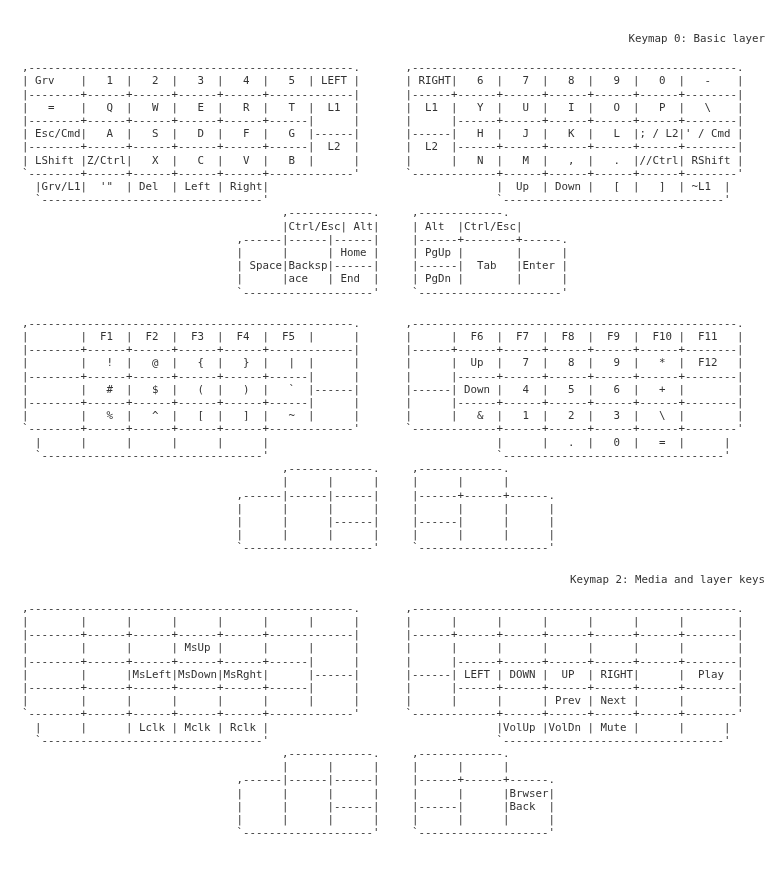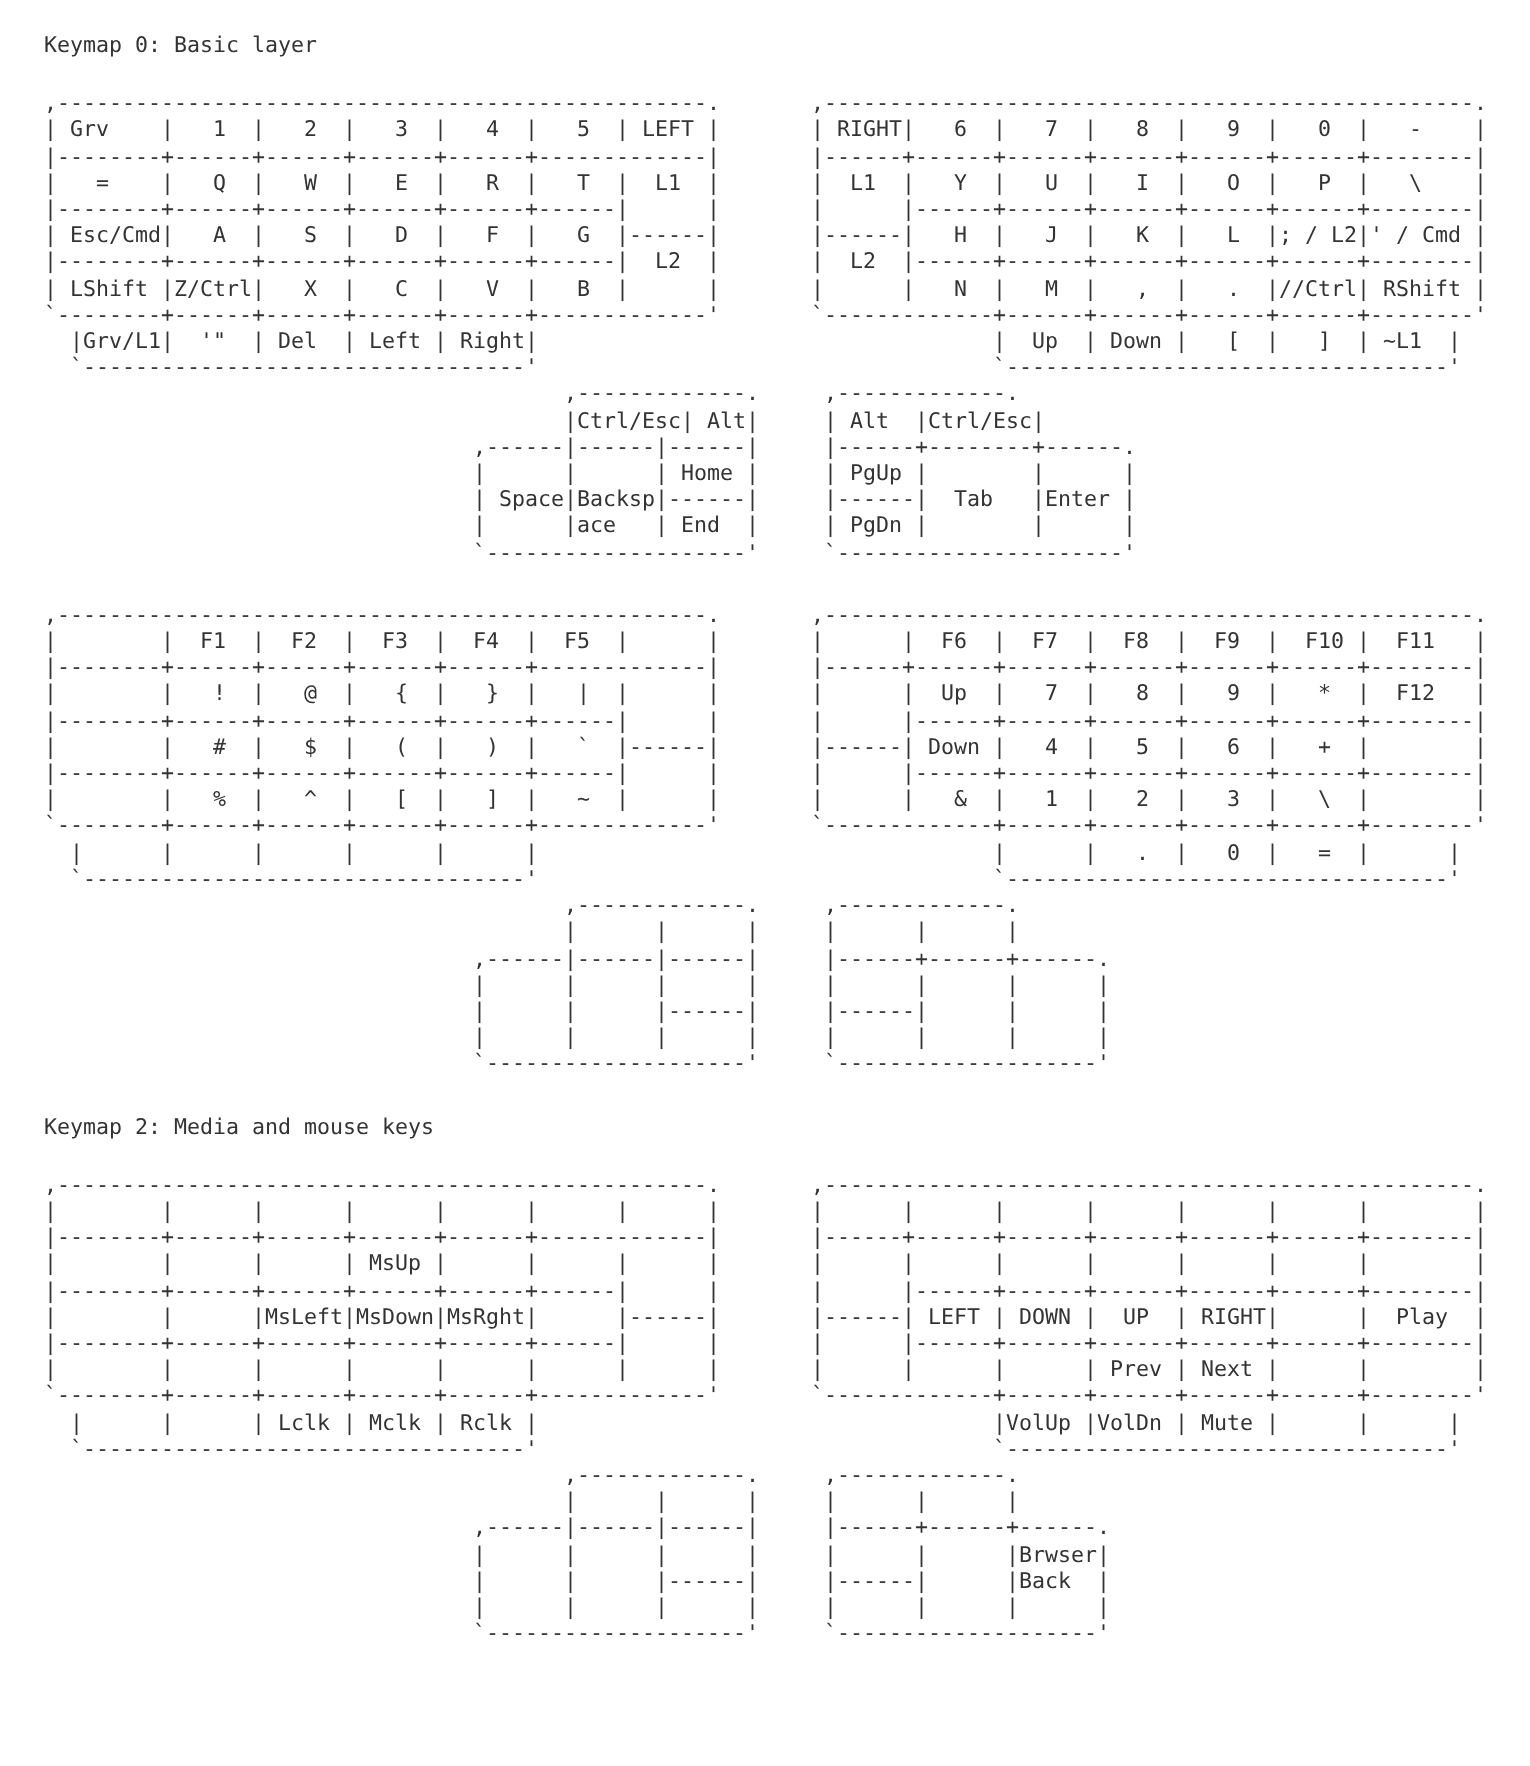--- a/index.html
+++ b/index.html
@@ -11,23 +11,24 @@
     padding: 16px 0 24px 22px;
     font-family: "DejaVu Sans Mono", "Liberation Mono", monospace;
     font-size: 10.8px;
     line-height: 13.2px;
     color: #333333;
   }
   main {
     display: block;
   }
   .keymap-title {
-    margin: 0 0 16px 0;
+    margin: 16px 0 16px 0;
     white-space: pre;
     font: inherit;
+    text-align: right;
   }
   .keymap-art {
     margin: 0 0 18px 0;
     font: inherit;
     white-space: pre;
   }
 </style>
 </head>
 <body>
 
@@ -70,21 +71,21 @@
                                         ,-------------.     ,-------------.
                                         |      |      |     |      |      |
                                  ,------|------|------|     |------+------+------.
                                  |      |      |      |     |      |      |      |
                                  |      |      |------|     |------|      |      |
                                  |      |      |      |     |      |      |      |
                                  `--------------------'     `--------------------'</pre>
   </section>
 
   <section class="keymap">
-    <div class="keymap-title">Keymap 2: Media and mouse keys</div>
+    <div class="keymap-title">Keymap 2: Media and layer keys</div>
     <pre class="keymap-art">,--------------------------------------------------.       ,--------------------------------------------------.
 |        |      |      |      |      |      |      |       |      |      |      |      |      |      |        |
 |--------+------+------+------+------+-------------|       |------+------+------+------+------+------+--------|
 |        |      |      | MsUp |      |      |      |       |      |      |      |      |      |      |        |
 |--------+------+------+------+------+------|      |       |      |------+------+------+------+------+--------|
 |        |      |MsLeft|MsDown|MsRght|      |------|       |------| LEFT | DOWN |  UP  | RIGHT|      |  Play  |
 |--------+------+------+------+------+------|      |       |      |------+------+------+------+------+--------|
 |        |      |      |      |      |      |      |       |      |      |      | Prev | Next |      |        |
 `--------+------+------+------+------+-------------'       `-------------+------+------+------+------+--------'
   |      |      | Lclk | Mclk | Rclk |                                   |VolUp |VolDn | Mute |      |      |

